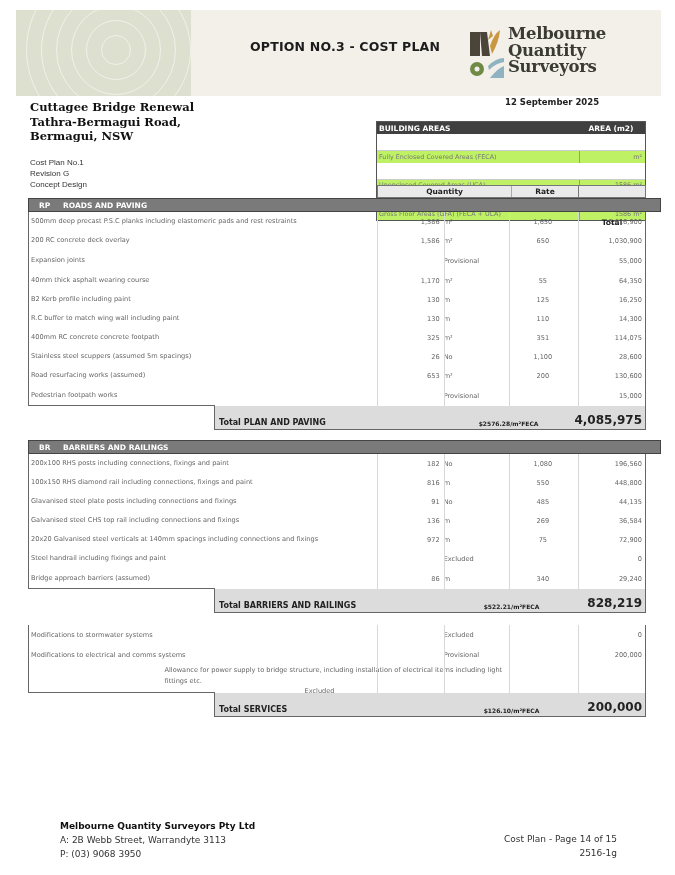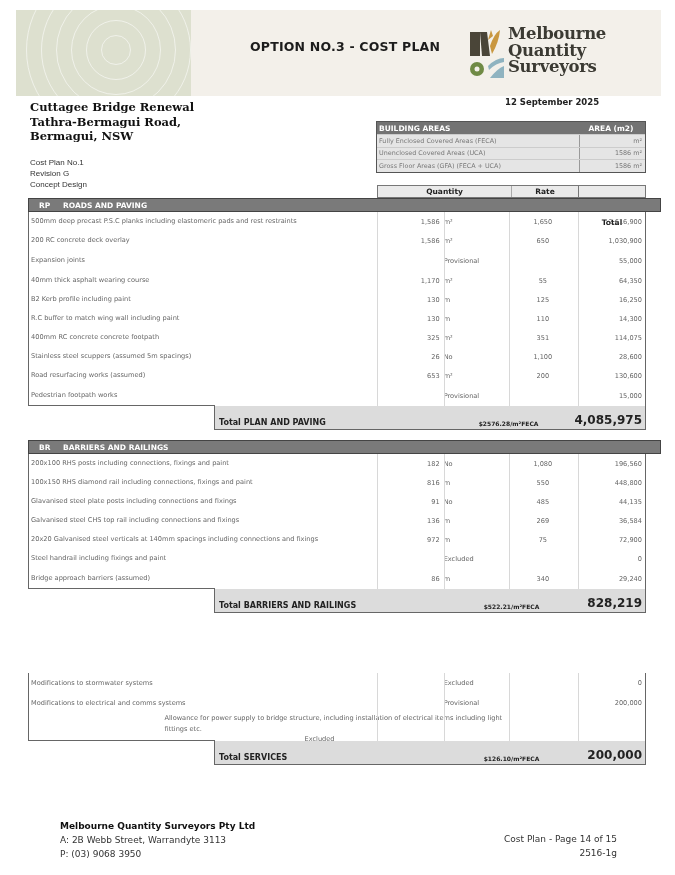--- a/index.html
+++ b/index.html
@@ -11,22 +11,22 @@
   .ring { position: absolute; border-radius: 50%; border: 1px solid rgba(255,255,255,0.55); }
   .banner-title { position: absolute; left: 222px; top: 29px; font-size: 12.5px; font-weight: bold; color: #1c1c1c; letter-spacing: 0.2px; margin-left: 12px; }
   .logo { position: absolute; left: 452px; top: 16px; width: 180px; height: 58px; }
   .logo-text { position: absolute; left: 40px; top: 0; font-family: "DejaVu Serif", serif; font-weight: bold; color: #3b3a33; font-size: 16.5px; line-height: 16.5px; letter-spacing: -0.3px; }
 
   .proj { position: absolute; left: 30px; top: 100px; font-family: "DejaVu Serif", serif; font-weight: bold; font-size: 11.5px; line-height: 14.5px; color: #111; }
   .meta { position: absolute; left: 30px; top: 157px; font-family: Liberation Sans, sans-serif; font-size: 8px; line-height: 11px; color: #333; }
   .date { position: absolute; left: 505px; top: 97px; font-size: 8.5px; font-weight: bold; color: #222; }
 
   .areas { position: absolute; left: 376px; top: 121px; width: 270px; border: 1px solid #555; font-size: 6.4px; }
-  .areas .hd { display: flex; background: #737373; color: #fff; font-weight: bold; font-size: 7.5px; height: 12px; align-items: center; }
-  .areas .row { display: flex; height: 12.5px; align-items: center; background: #e5e5e5; border-top: 1px solid #ccc; color: #777; }
+  .areas .hd { display: flex; background: #404040; color: #fff; font-weight: bold; font-size: 7.5px; height: 12px; align-items: center; }
+  .areas .row { display: flex; height: 12.5px; align-items: center; background: #bef264; border-top: 1px solid #ccc; color: #777; margin-top: 16px; }
   .areas .c1 { width: 203px; padding-left: 2px; border-right: 1px solid #999; height: 100%; display: flex; align-items: center; }
   .areas .c2 { flex: 1; text-align: right; padding-right: 3px; }
   .areas .hd .c1 { border-right: none; }
 
   .colhead { position: absolute; left: 377px; top: 185px; width: 269px; height: 13px; display: flex; border: 1px solid #777; background: #eaeaea; font-size: 7.5px; font-weight: bold; color: #222; }
   .colhead div { display: flex; align-items: center; justify-content: center; }
   .colhead .q { width: 134px; border-right: 1px solid #aaa; }
   .colhead .r { width: 67px; border-right: 1px solid #777; }
   .colhead .t { flex: 1; margin-top: 36px; }
 
@@ -275,21 +275,21 @@
         <div class="rate">$522.21/m²FECA</div>
         <div class="amt">828,219</div>
       </div>
     </div>
     <div class="section" style="top: 625px;">
       <div class="sec-body">
         <div class="vline" style="left: 348px;"></div>
         <div class="vline" style="left: 415px;"></div>
         <div class="vline" style="left: 480px;"></div>
         <div class="vline" style="left: 549px;"></div>
-        <div class="item" style="height: 20px; margin-top: 48px;">
+        <div class="item" style="height: 20px;">
           <div class="desc">Modifications to stormwater systems</div>
           <div class="qty"></div>
           <div class="unit">Excluded</div>
           <div class="rate"></div>
           <div class="tot">0</div>
         </div>
         <div class="item" style="height: 20px;">
           <div class="desc">Modifications to electrical and comms systems</div>
           <div class="qty"></div>
           <div class="unit">Provisional</div>

